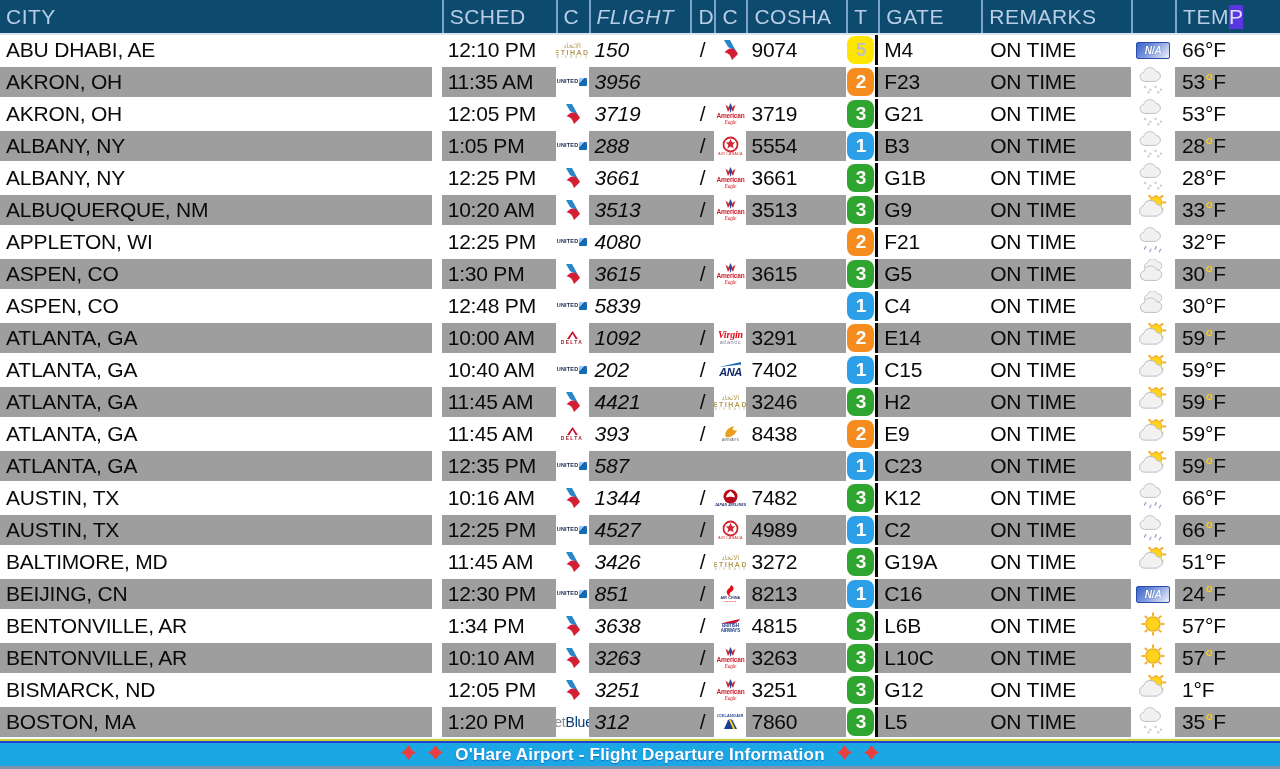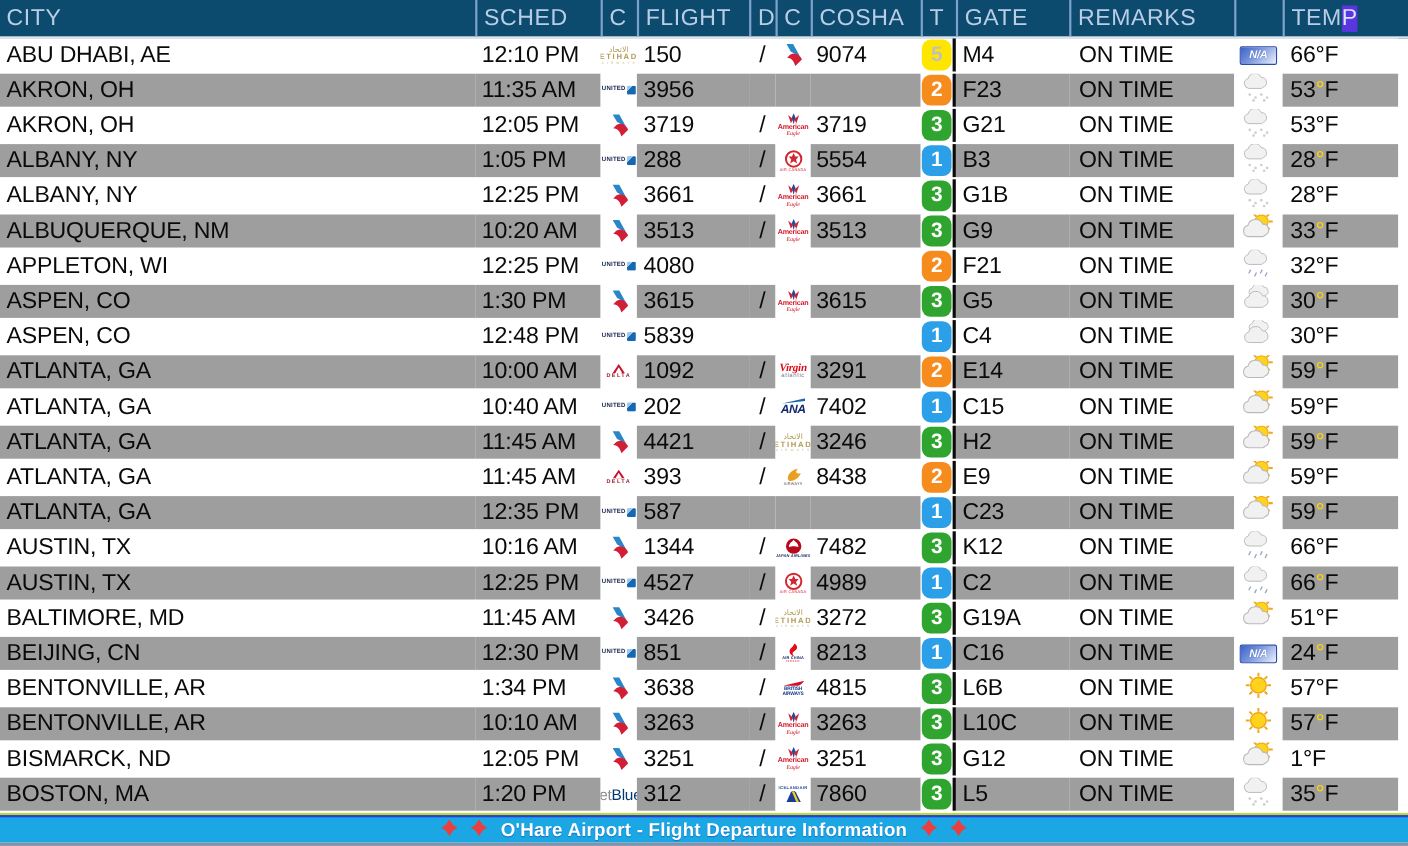--- a/index.html
+++ b/index.html
@@ -5,22 +5,22 @@
   html,body{margin:0;padding:0;background:#fff;}
   #board{width:1280px;height:769px;overflow:hidden;background:#fff;
          font-family:"Liberation Sans",sans-serif;position:relative;}
   
   #hdr{display:flex;height:33px;background:#0c4a6e;border-bottom:2px solid #dde3ec;}
   .hcell{display:flex;align-items:center;color:#b9cde6;font-size:21px;
          padding-left:6px;box-sizing:border-box;letter-spacing:.5px;}
   .hcell+.hcell{border-left:2px solid #7fa2cc;}
   .phl{background:#5b35e0;color:#d9e2ff;}
   
-  .c-city{width:432px;}.c-sched{width:114px;}.c-clogo{width:33px;}
-  .c-flight{width:102px;}.c-d{width:24px;}.c-cslogo{width:32px;}
+  .c-city{width:432px;}.c-sched{width:114px;margin-left:10px;}.c-clogo{width:33px;}
+  .c-flight{width:102px;font-style:italic;}.c-d{width:24px;}.c-cslogo{width:32px;}
   .c-cosha{width:100px;}.c-t{width:32px;}.c-gate{width:103px;text-align:right;}
   .c-remarks{width:150px;}.c-wx{width:44px;}.c-temp{width:105px;}
   
   #rows{}
   .row{display:flex;height:30px;margin-bottom:2px;}
   .cell{display:flex;align-items:center;box-sizing:border-box;font-size:21px;
         color:#0a0a0a;letter-spacing:-.2px;white-space:nowrap;overflow:hidden;}
   .row.gray .bg{background:#9e9e9e;}
   .row.white .bg{background:#ffffff;}
   .wcell{background:#fff;justify-content:center;}

